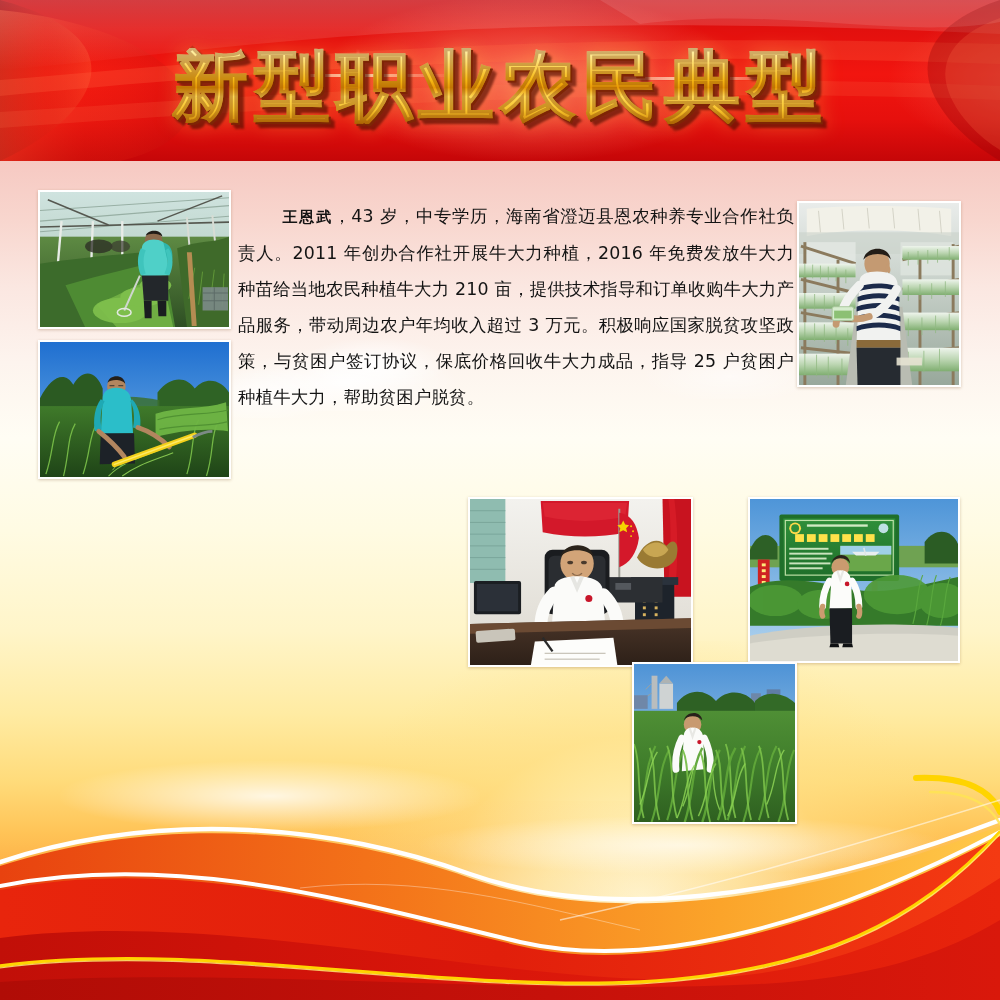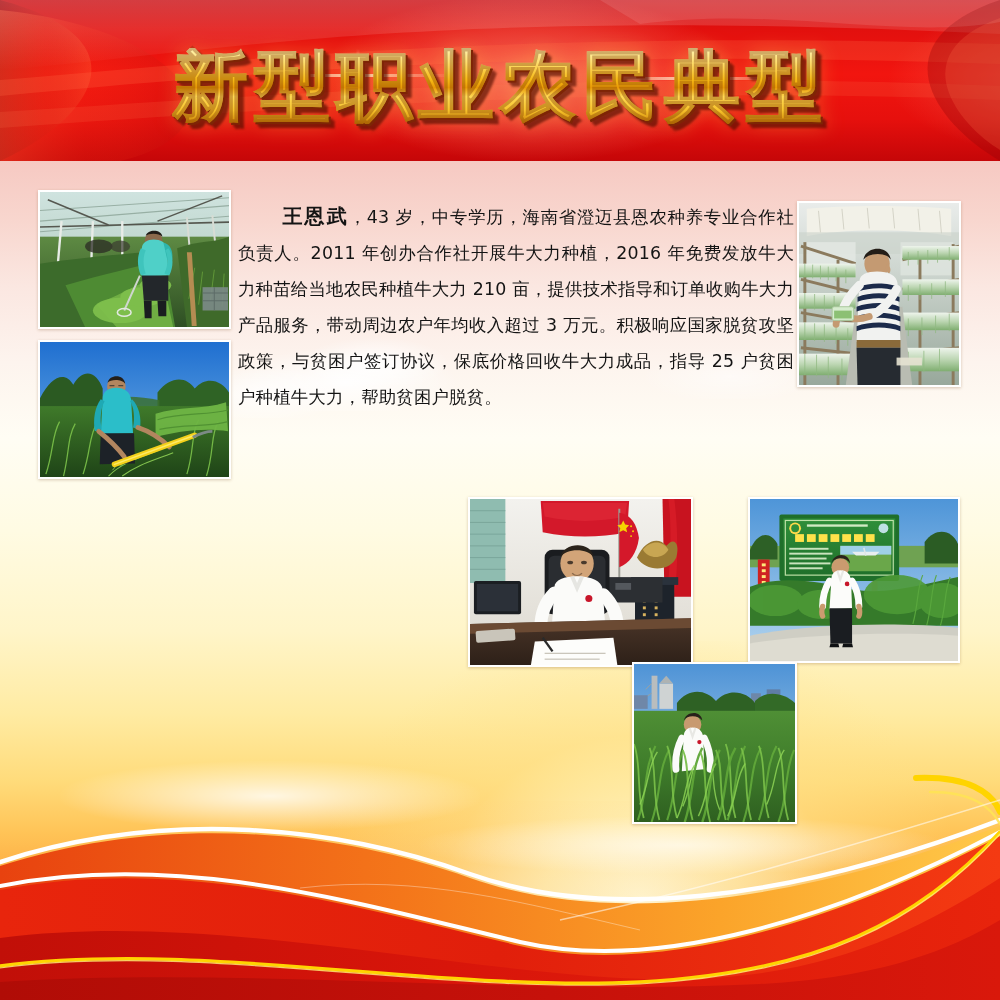--- a/index.html
+++ b/index.html
@@ -156,21 +156,21 @@
     font-family: "DejaVu Sans", "Liberation Sans", sans-serif;
     font-size: 17.4px;
     line-height: 36px;
     color: #141414;
     text-align: justify;
     text-justify: inter-ideograph;
     letter-spacing: .2px;
   }
   .para .lead {
     font-weight: 700;
-    font-size: 20px;
+    font-size: 15px;
     letter-spacing: 1.5px;
   }
   #para1 { left: 238px; top: 198px; width: 556px; }
   #para1 .indent { display:inline-block; width: 44px; }
   #para2 { left: 38px; top: 545px; width: 396px; }
   #para2 .indent { display:inline-block; width: 44px; }
 </style>
 </head>
 <body>
 

